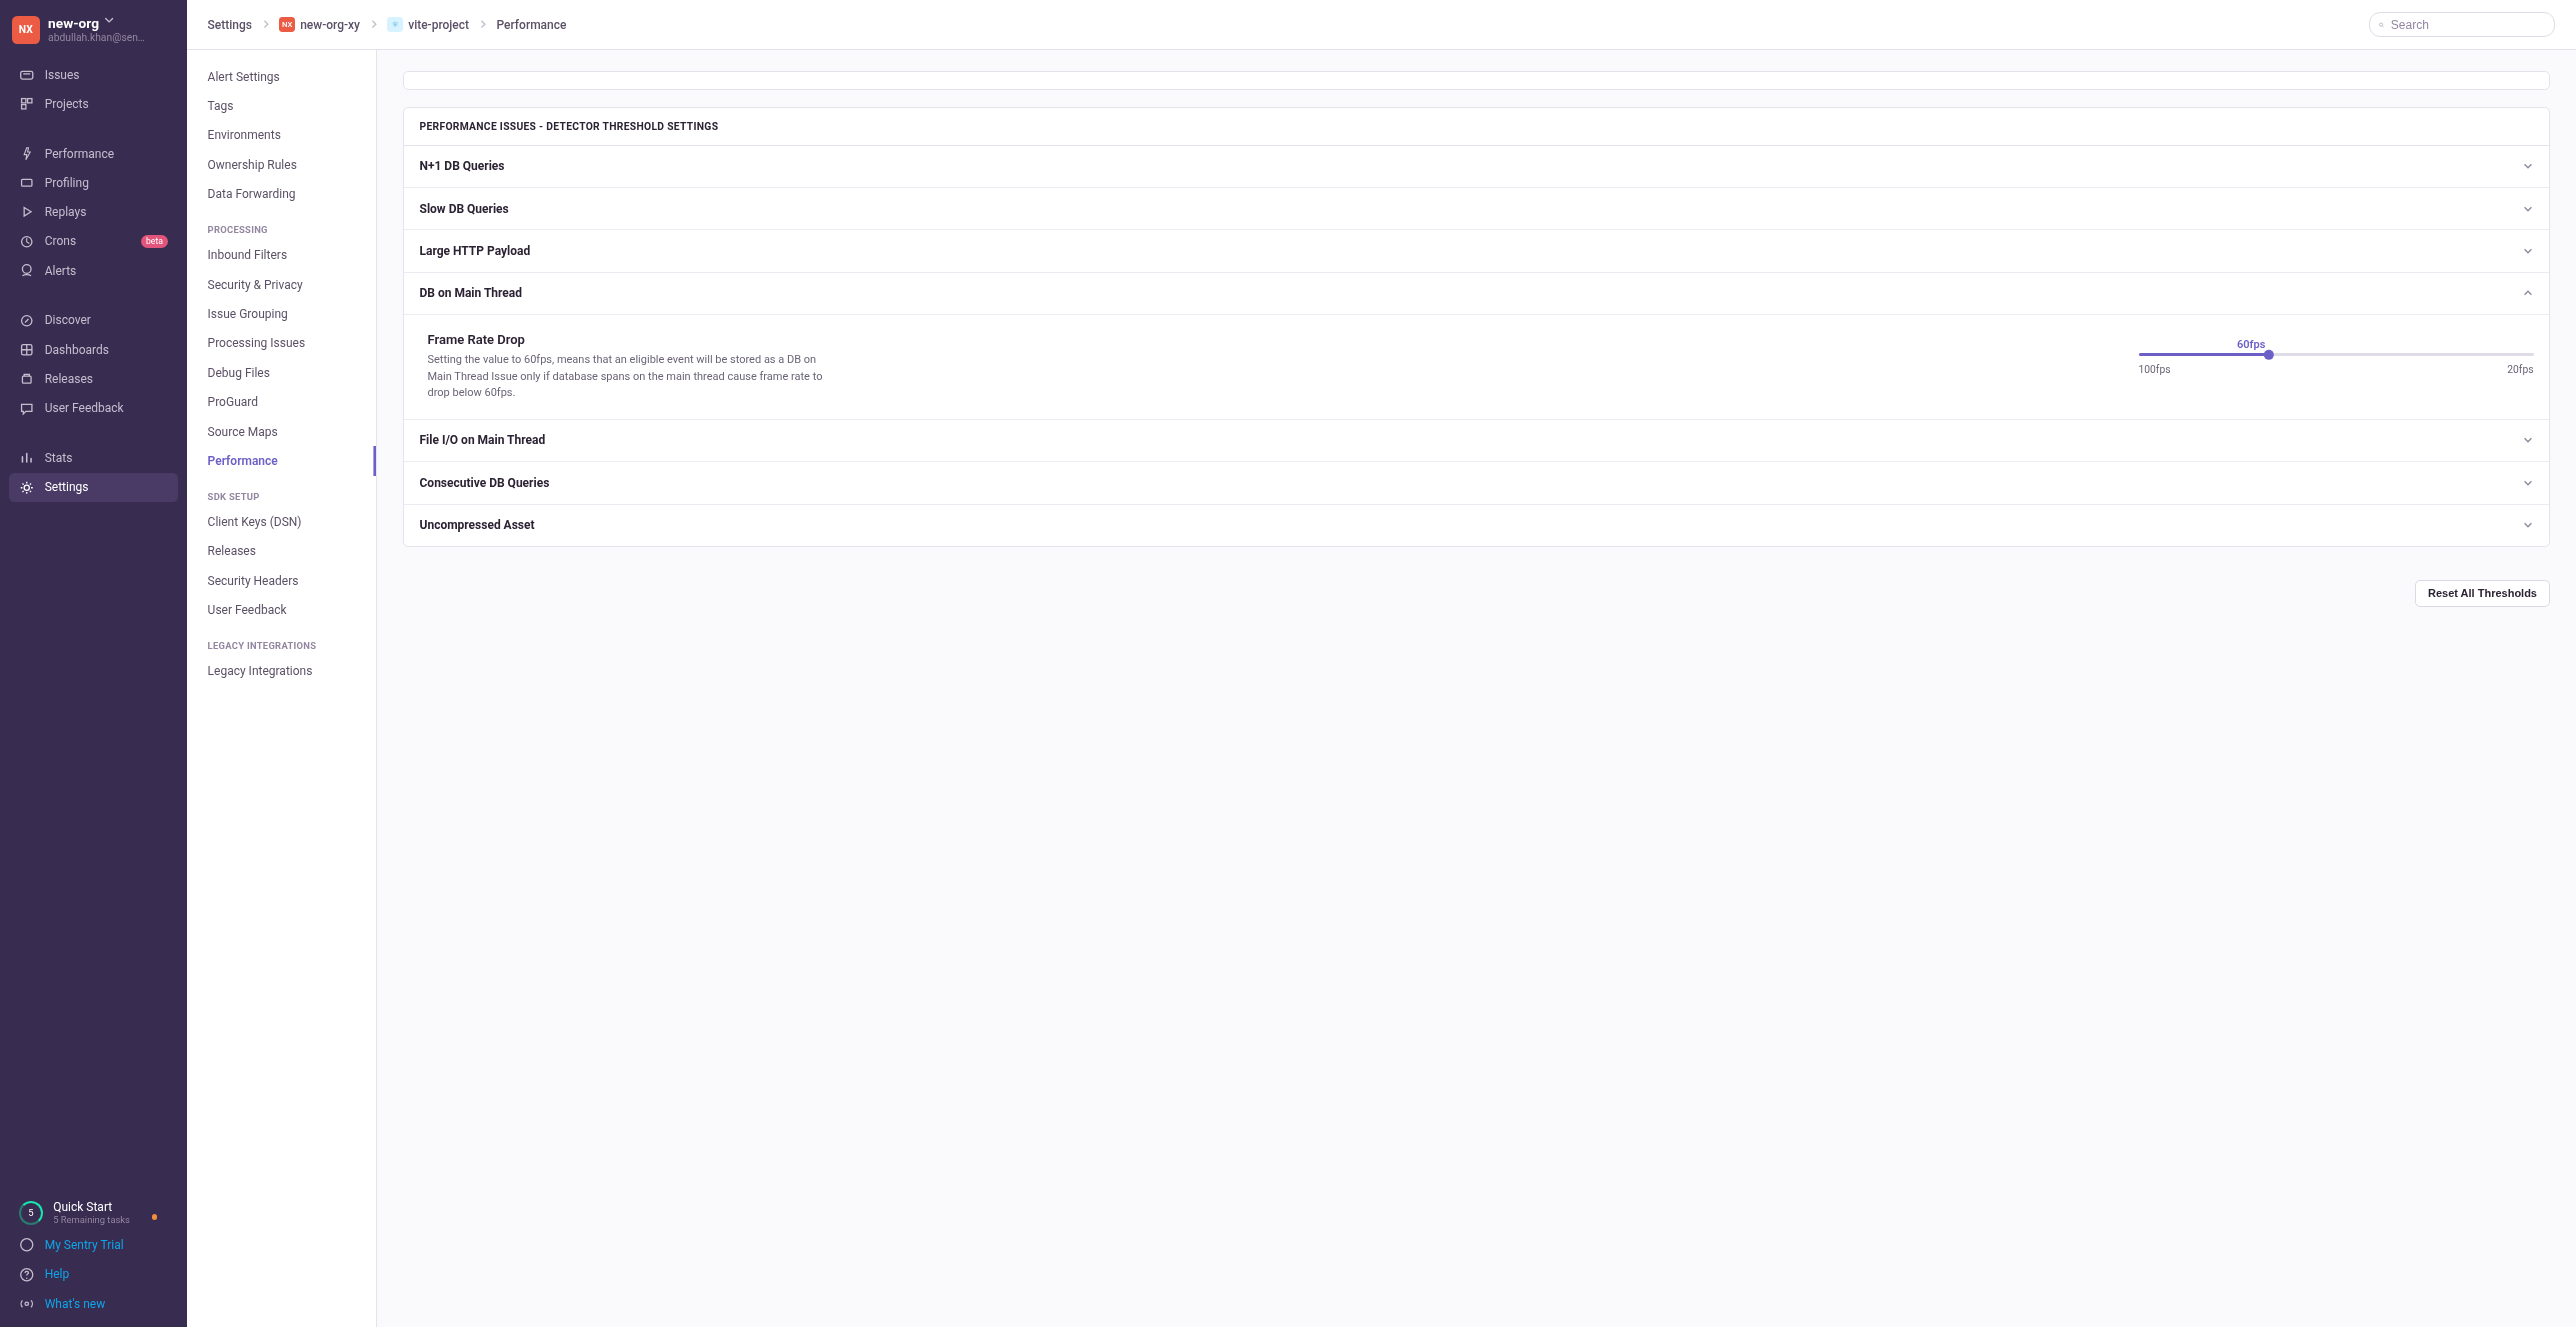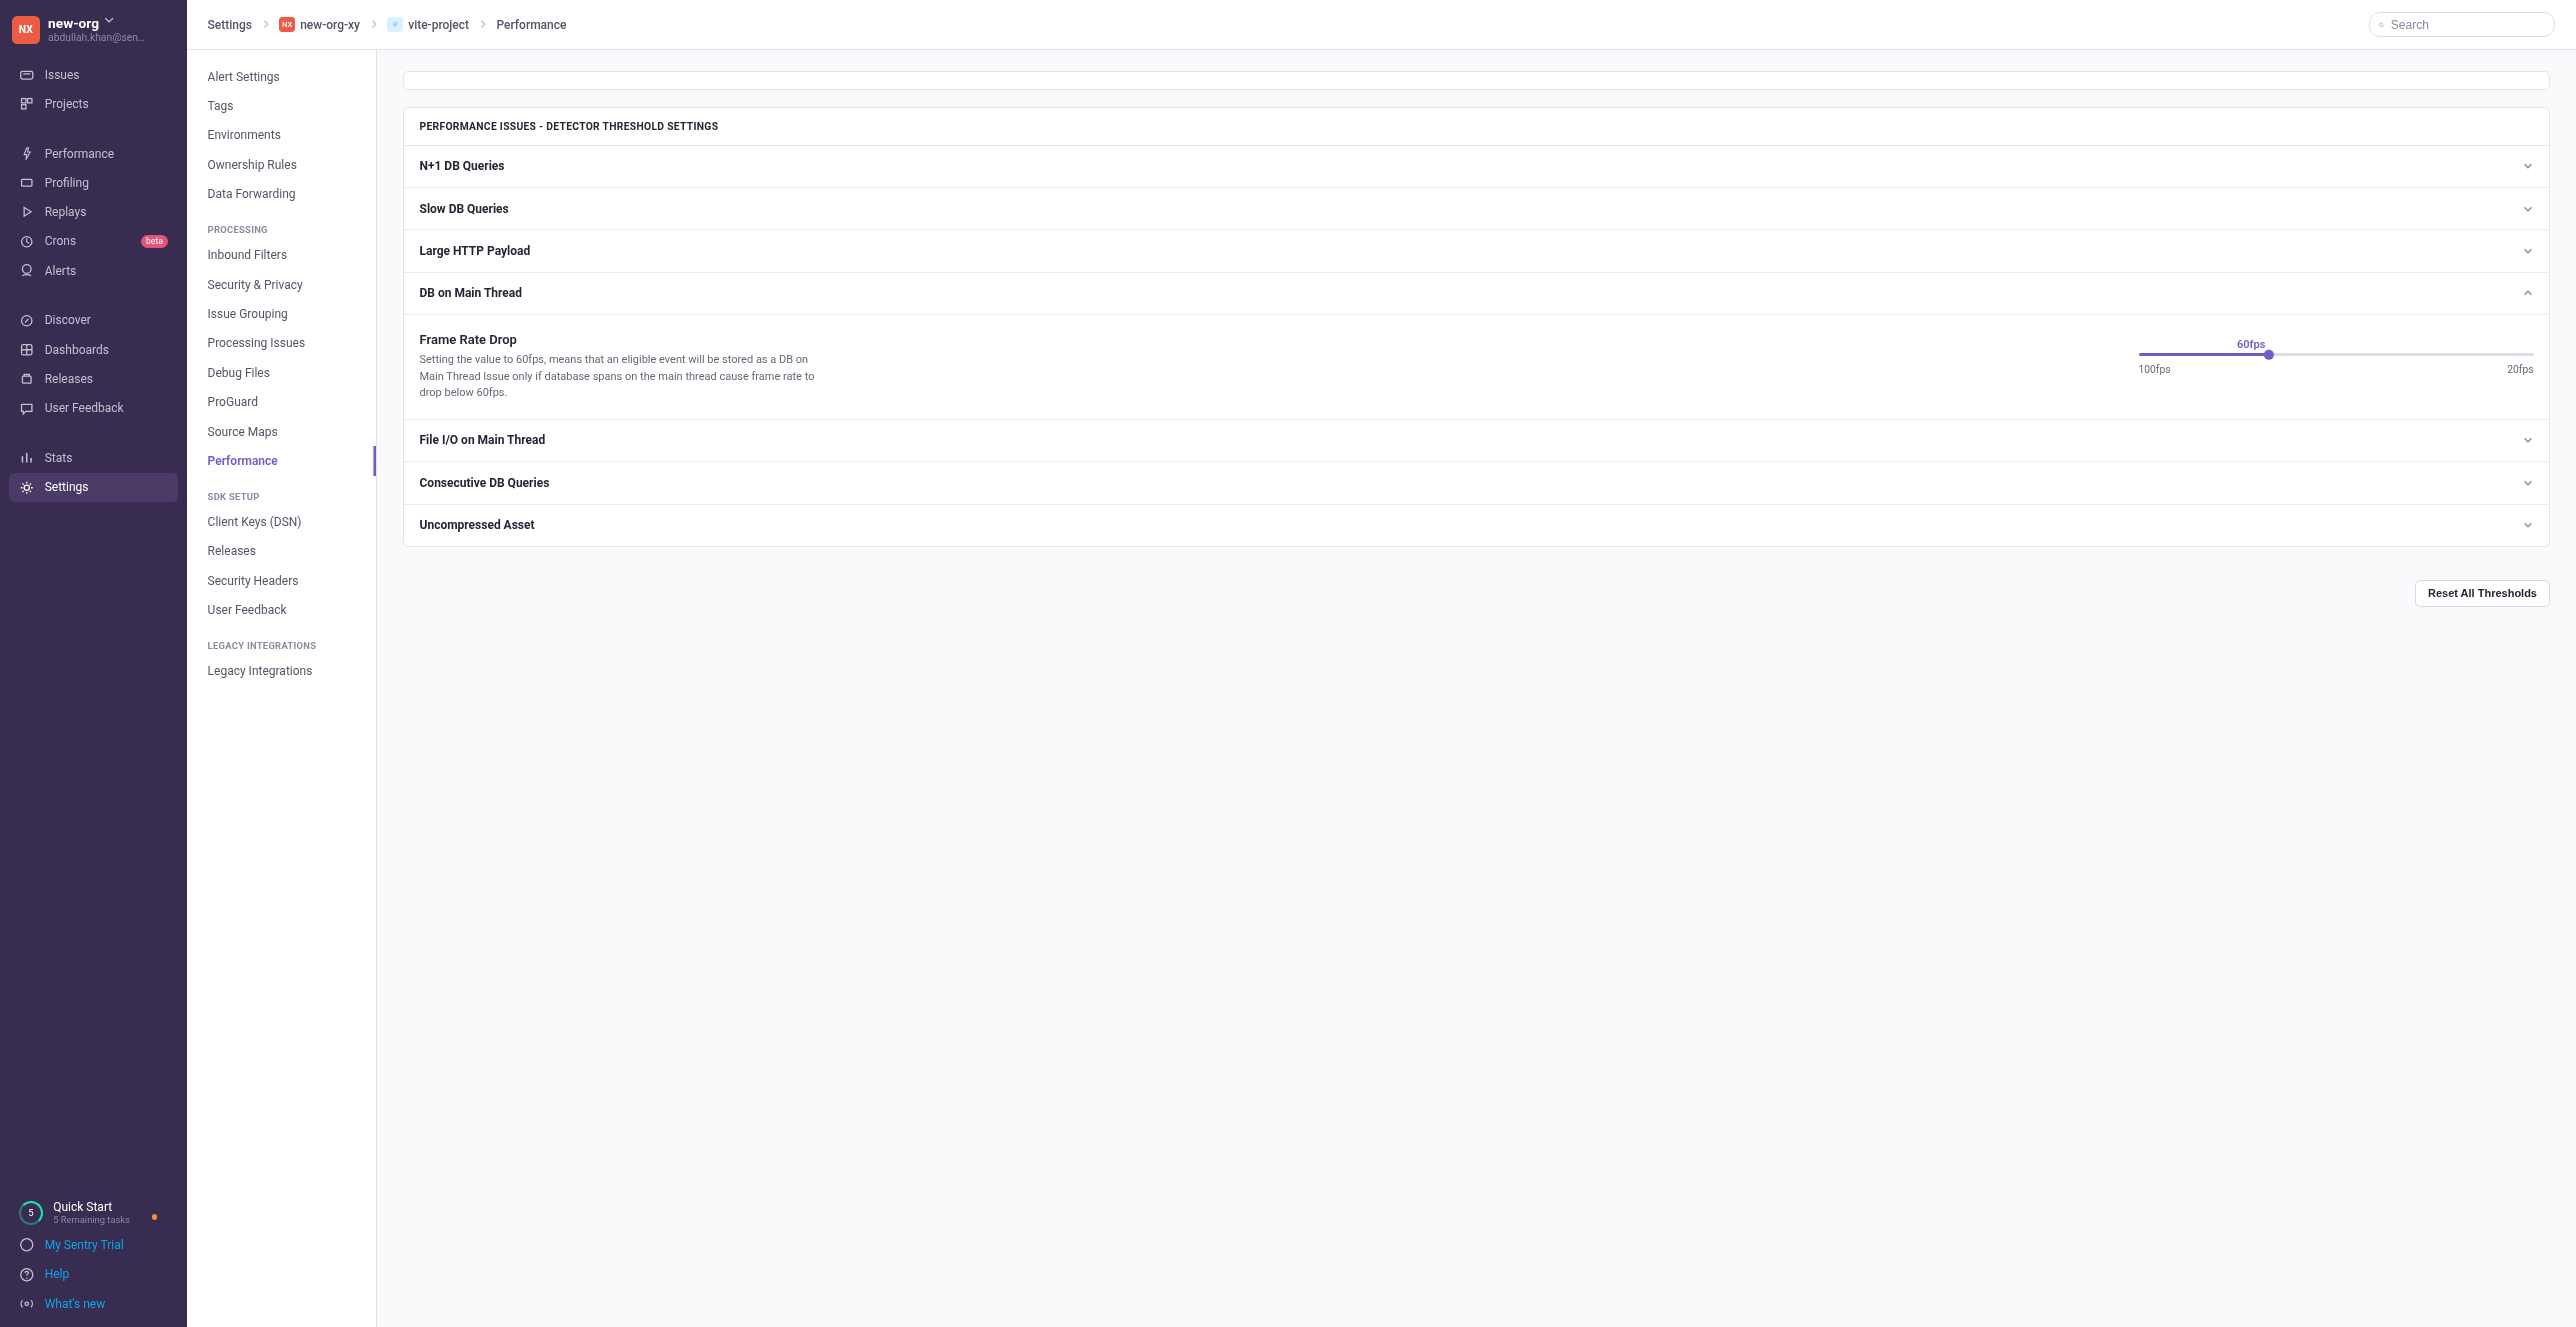--- a/index.html
+++ b/index.html
@@ -164,21 +164,21 @@
   display: flex; align-items: center; justify-content: space-between;
   padding: 13.7px 15.5px;
   border-bottom: 0.9px solid #eeeaf2;
   cursor: pointer;
 }
 .acc-row:last-child { border-bottom: 0; }
 .acc-title { font-weight: 700; font-size: 12px; color: #2b2233; }
 .chev { color: #9386a0; }
 
 .acc-body { padding: 17px 15.5px; border-bottom: 0.9px solid #eeeaf2; display: flex; gap: 34px; }
-.acc-body .left { flex: 1; }
+.acc-body .left { flex: 1; margin-left: 8px; }
 .acc-body h4 { font-size: 13px; font-weight: 600; margin-bottom: 5.2px; }
 .acc-body p { font-size: 11px; color: #6b6477; line-height: 1.5; max-width: 412px; }
 .acc-body .right { width: 395px; padding-top: 5.2px; }
 .slider-val { color: #6c5fc7; font-size: 11px; font-weight: 600; text-align: center; margin-bottom: 1.7px; transform: translateX(-99px); display: inline-block; position: relative; left: 50%; }
 .slider-track {
   position: relative; height: 3.4px; background: #e0dce5; border-radius: 1.7px;
 }
 .slider-fill { position: absolute; left: 0; top: 0; bottom: 0; width: 33%; background: #6c5fc7; border-radius: 1.7px; }
 .slider-thumb {
   position: absolute; top: 50%; left: 33%;

